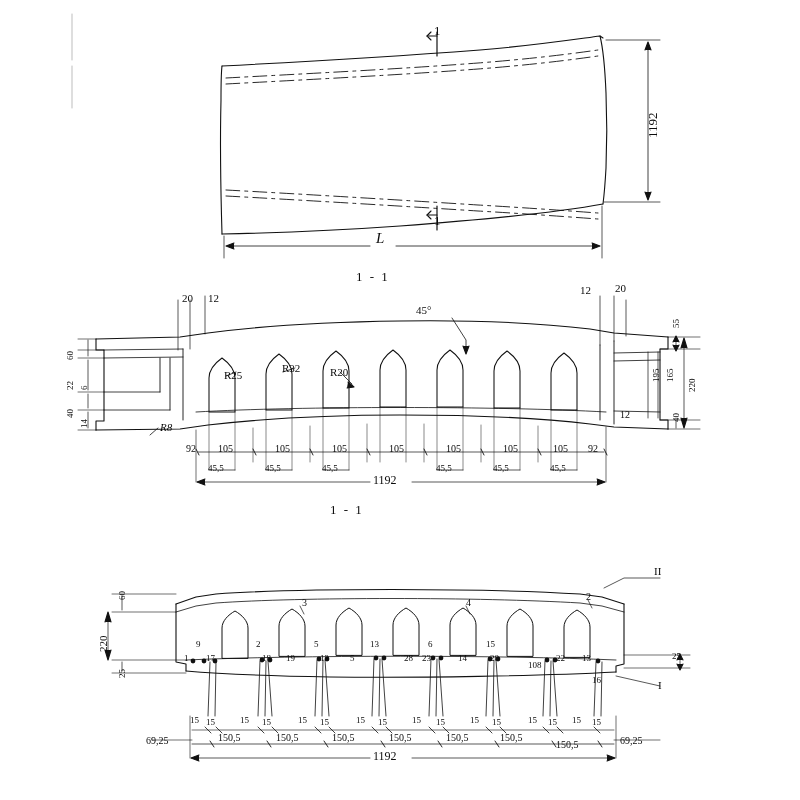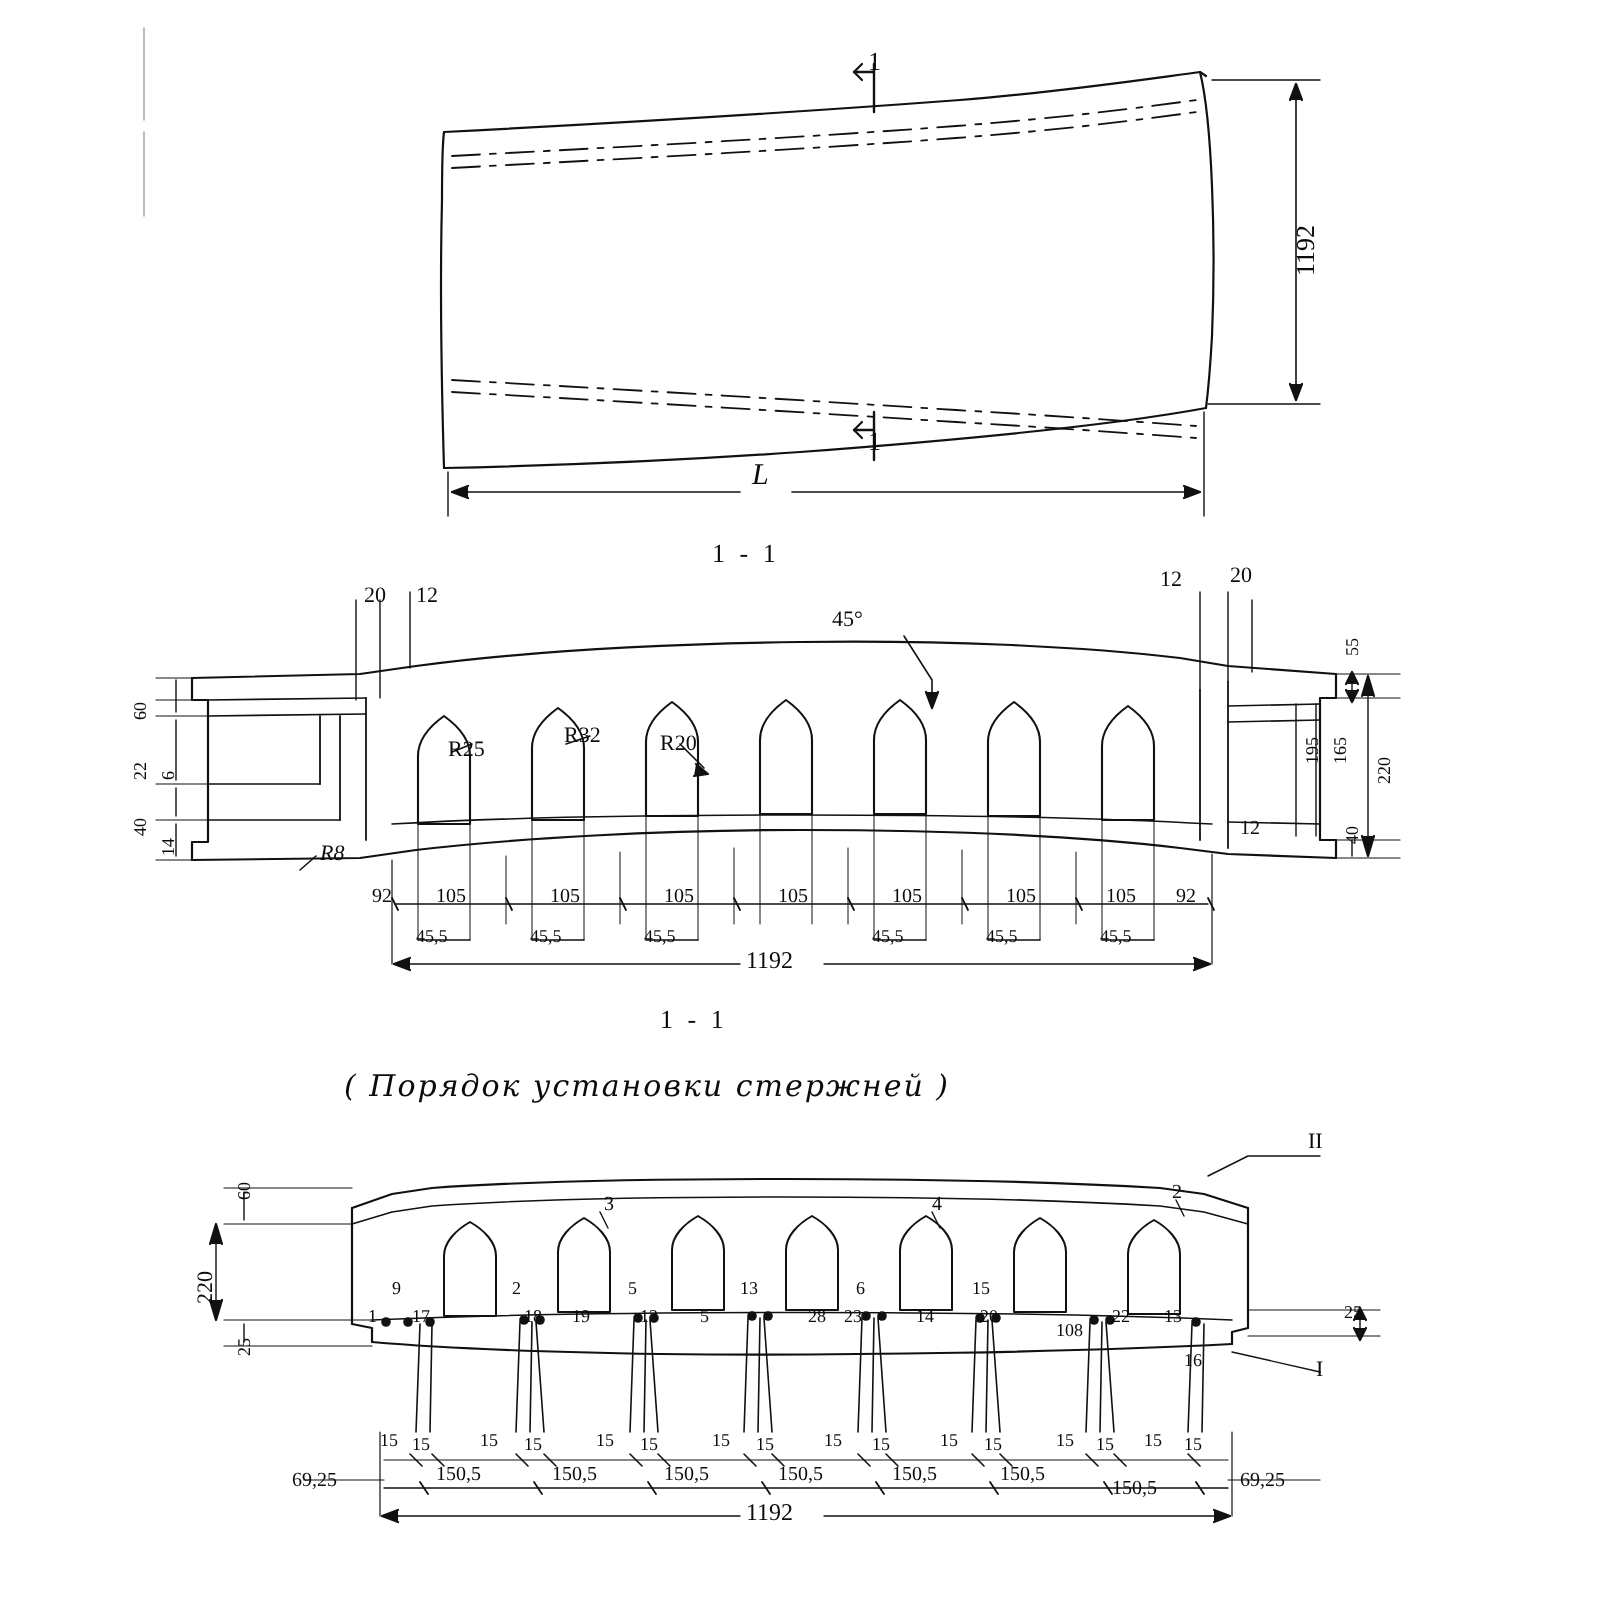--- a/index.html
+++ b/index.html
@@ -369,21 +369,20 @@
   <div class="lbl s9" style="left:208px;top:464px;">45,5</div>
   <div class="lbl s9" style="left:265px;top:464px;">45,5</div>
   <div class="lbl s9" style="left:322px;top:464px;">45,5</div>
   <div class="lbl s9" style="left:436px;top:464px;">45,5</div>
   <div class="lbl s9" style="left:493px;top:464px;">45,5</div>
   <div class="lbl s9" style="left:550px;top:464px;">45,5</div>
 
   <div class="lbl s12" style="left:373px;top:474px;">1192</div>
   <div class="lbl s13" style="left:330px;top:503px;letter-spacing:2px;">1 - 1</div>
 
-  <div class="lbl s15 hand" style="left:172px;top:536px;letter-spacing:1px;">( Порядок установки стержней )</div>
 
   <div class="lbl s9 vert" style="left:118px;top:600px;">60</div>
   <div class="lbl s11 vert" style="left:98px;top:652px;">220</div>
   <div class="lbl s9 vert" style="left:118px;top:678px;">25</div>
   <div class="lbl s9" style="left:672px;top:652px;">25</div>
 
   <div class="lbl s10" style="left:302px;top:598px;">3</div>
   <div class="lbl s10" style="left:466px;top:598px;">4</div>
   <div class="lbl s10" style="left:586px;top:592px;">2</div>
 

